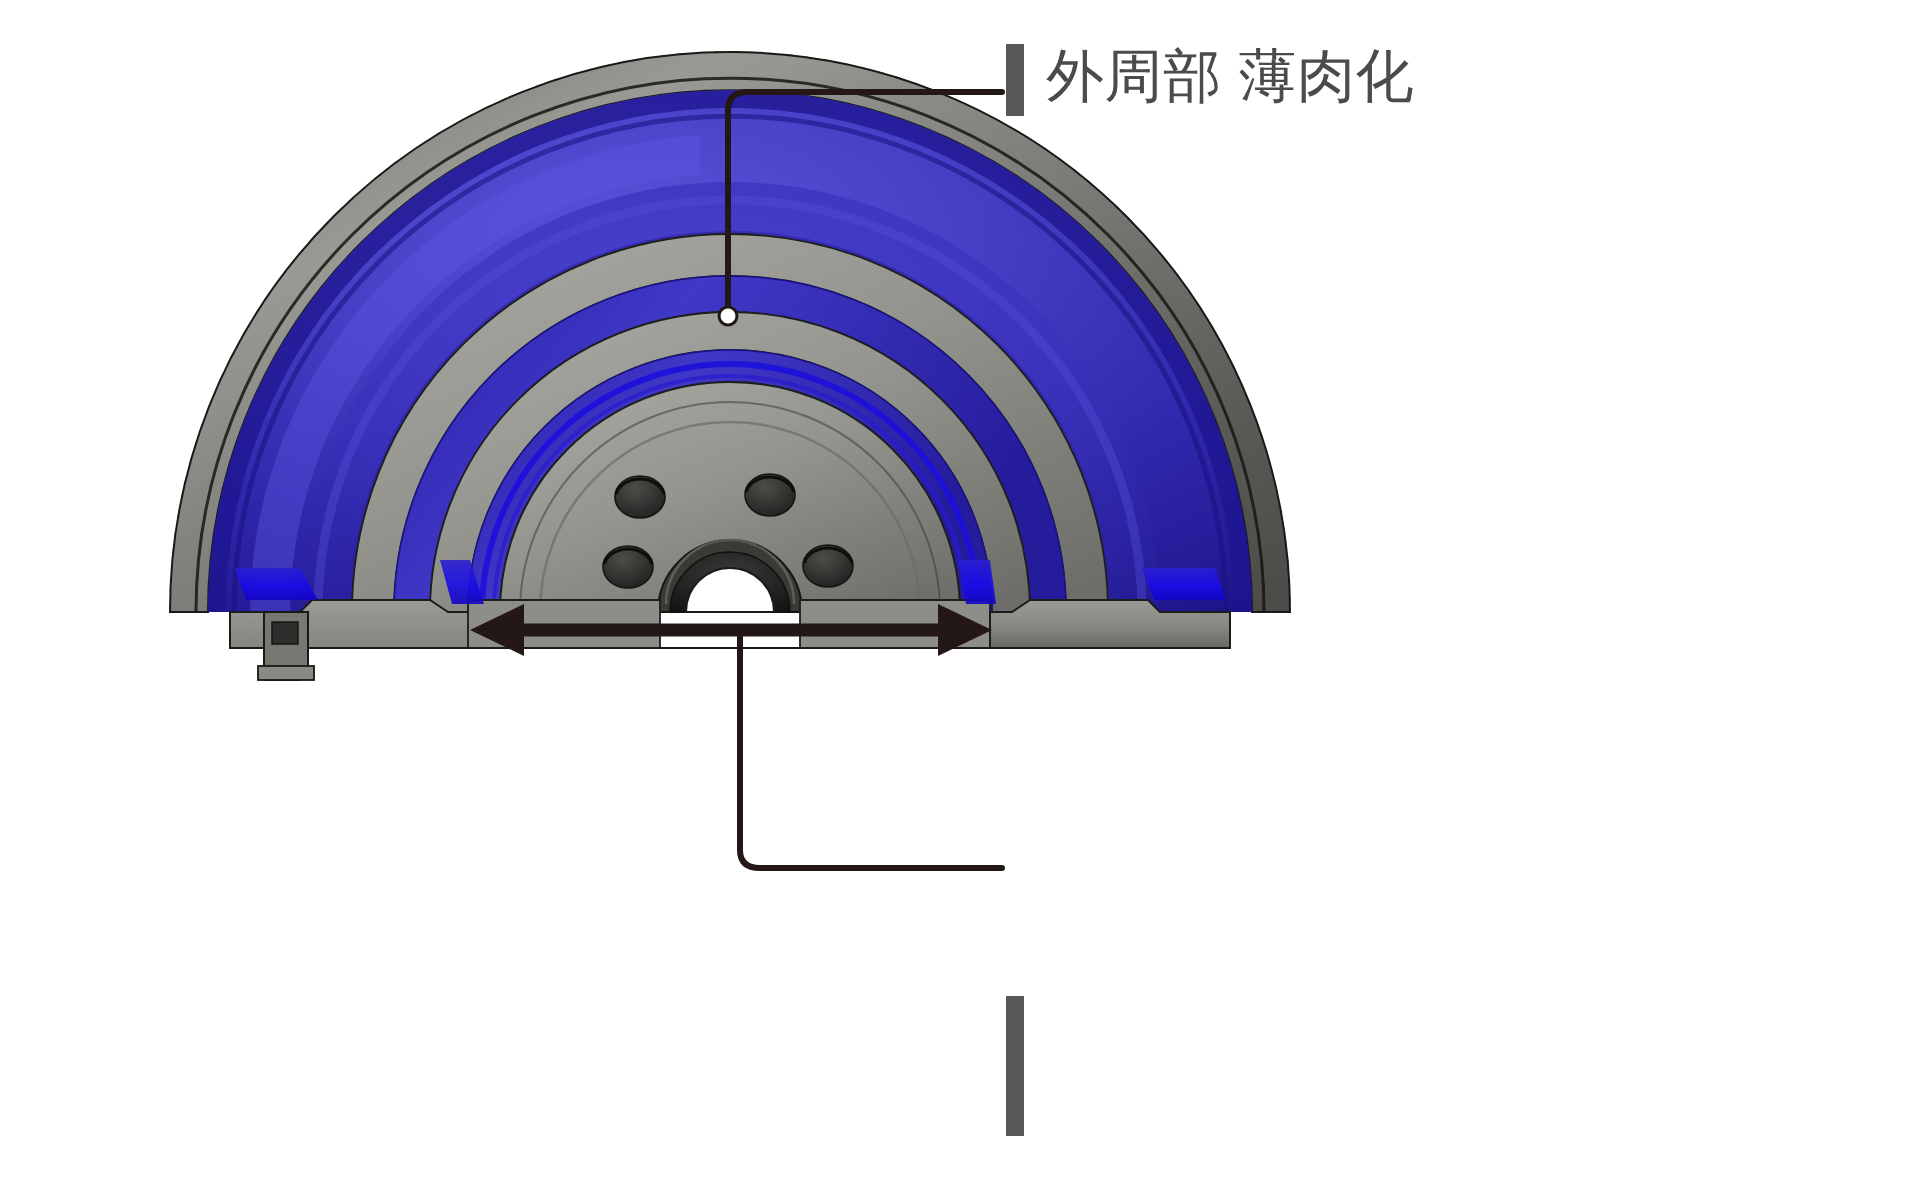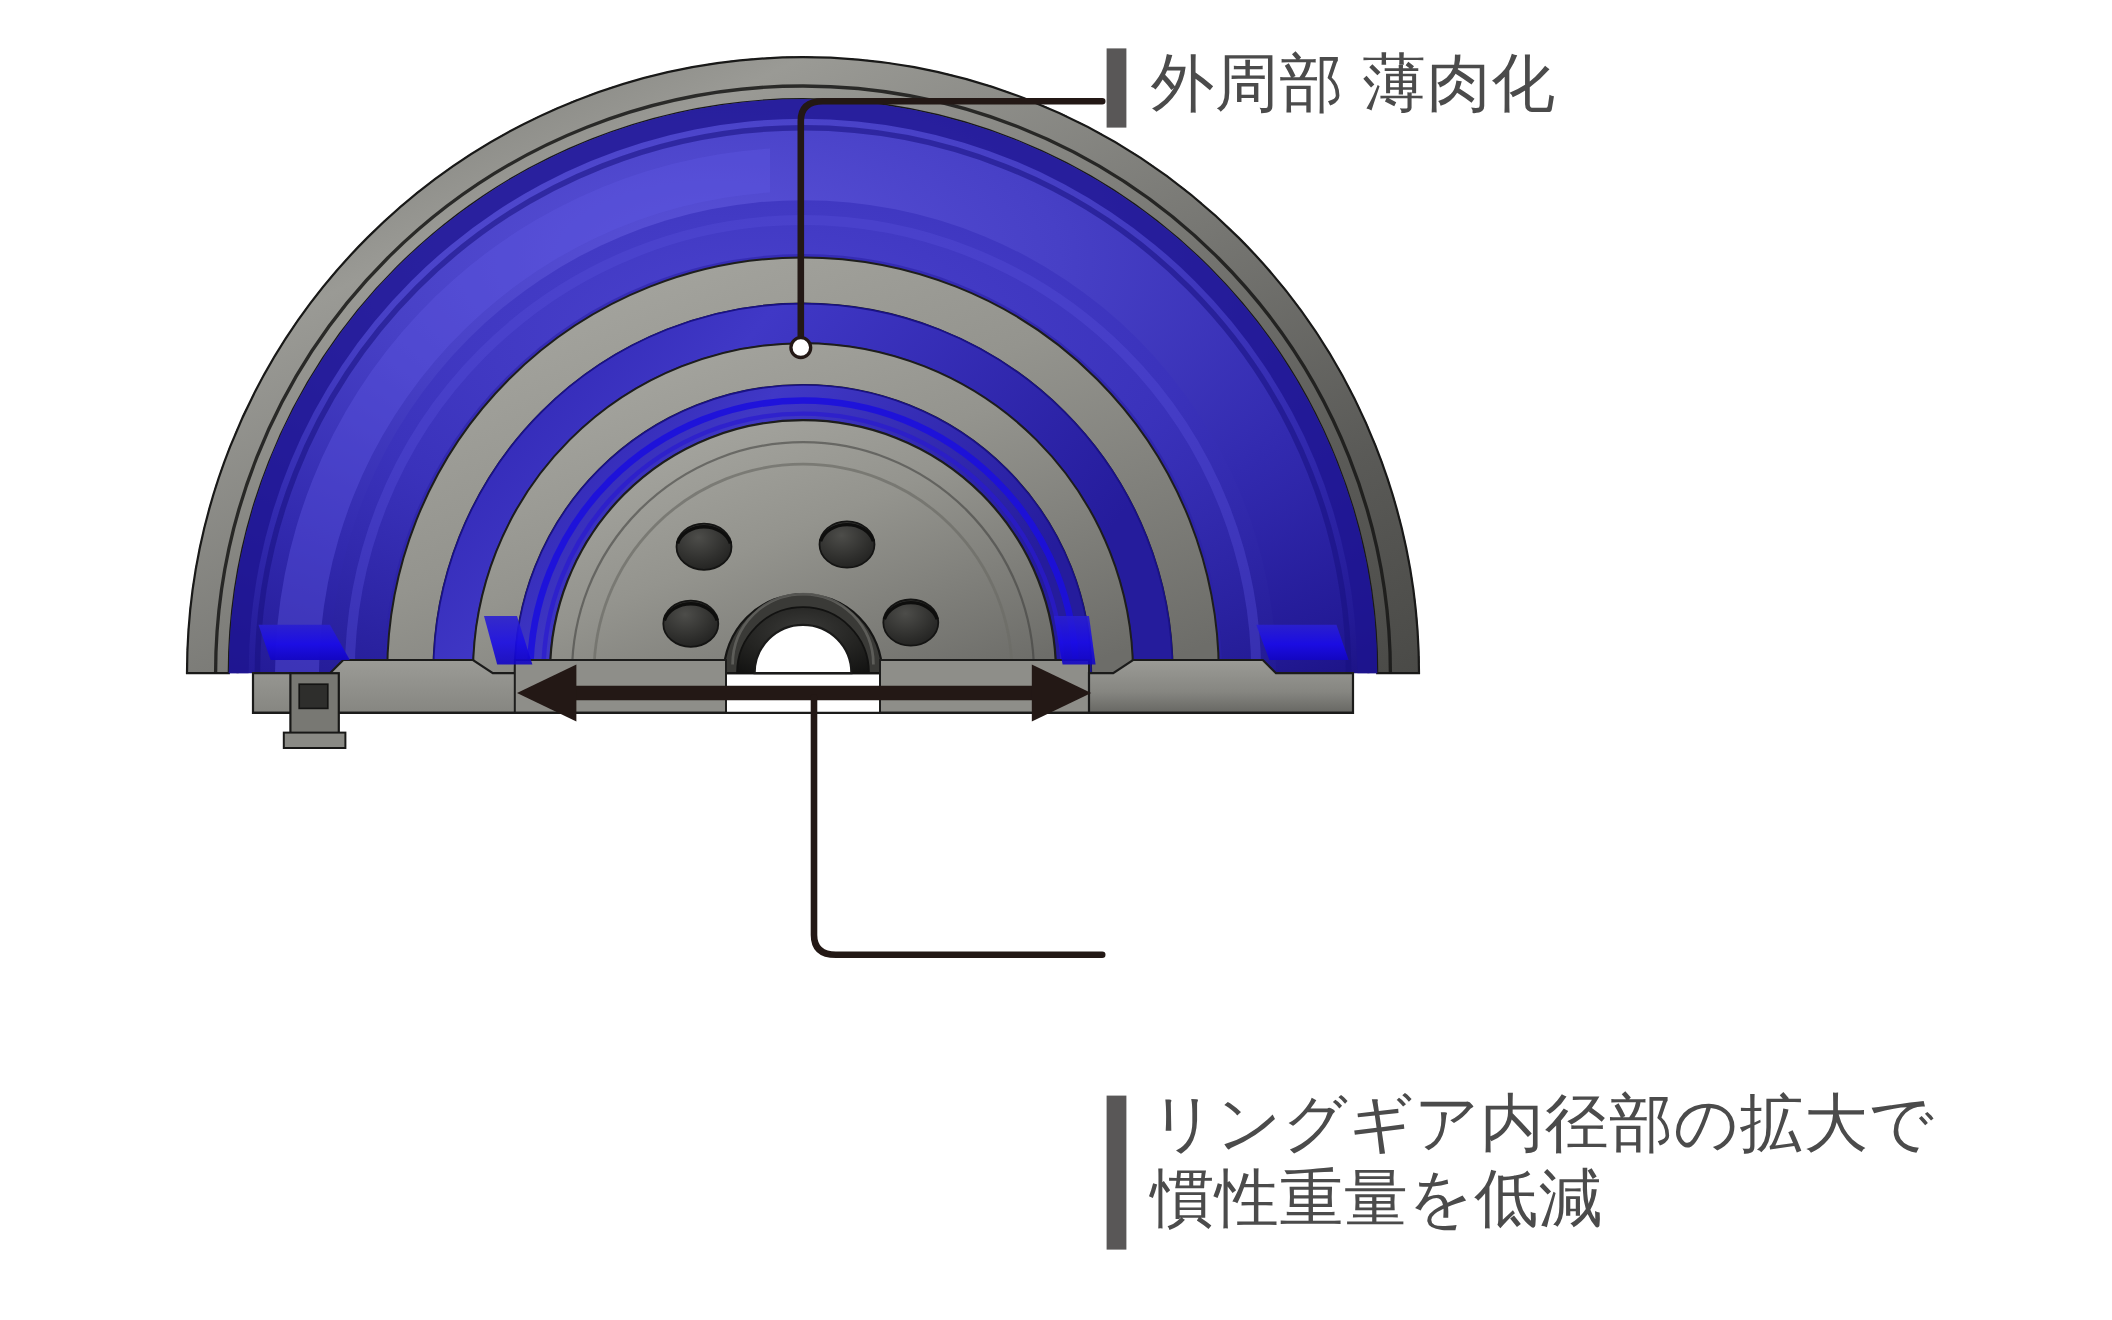--- a/index.html
+++ b/index.html
@@ -253,18 +253,14 @@
 
     <g>
       <path d="M 740 634 L 740 850 Q 740 868 760 868 L 1002 868" fill="none" stroke="#231815" stroke-width="6" stroke-linecap="round"></path>
       <rect x="1006" y="996" width="18" height="140" fill="#595757"></rect>
     </g>
 
   </svg>
 
   <div class="callout-text" id="label-top">外周部 薄肉化</div>
 
-  <div class="callout-text" id="label-bottom">
-    <span class="line1">リングギア内径部の拡大で</span>
-    <span class="line2">慣性重量を低減</span>
-  </div>
 
 </div>
 
 </body></html>

